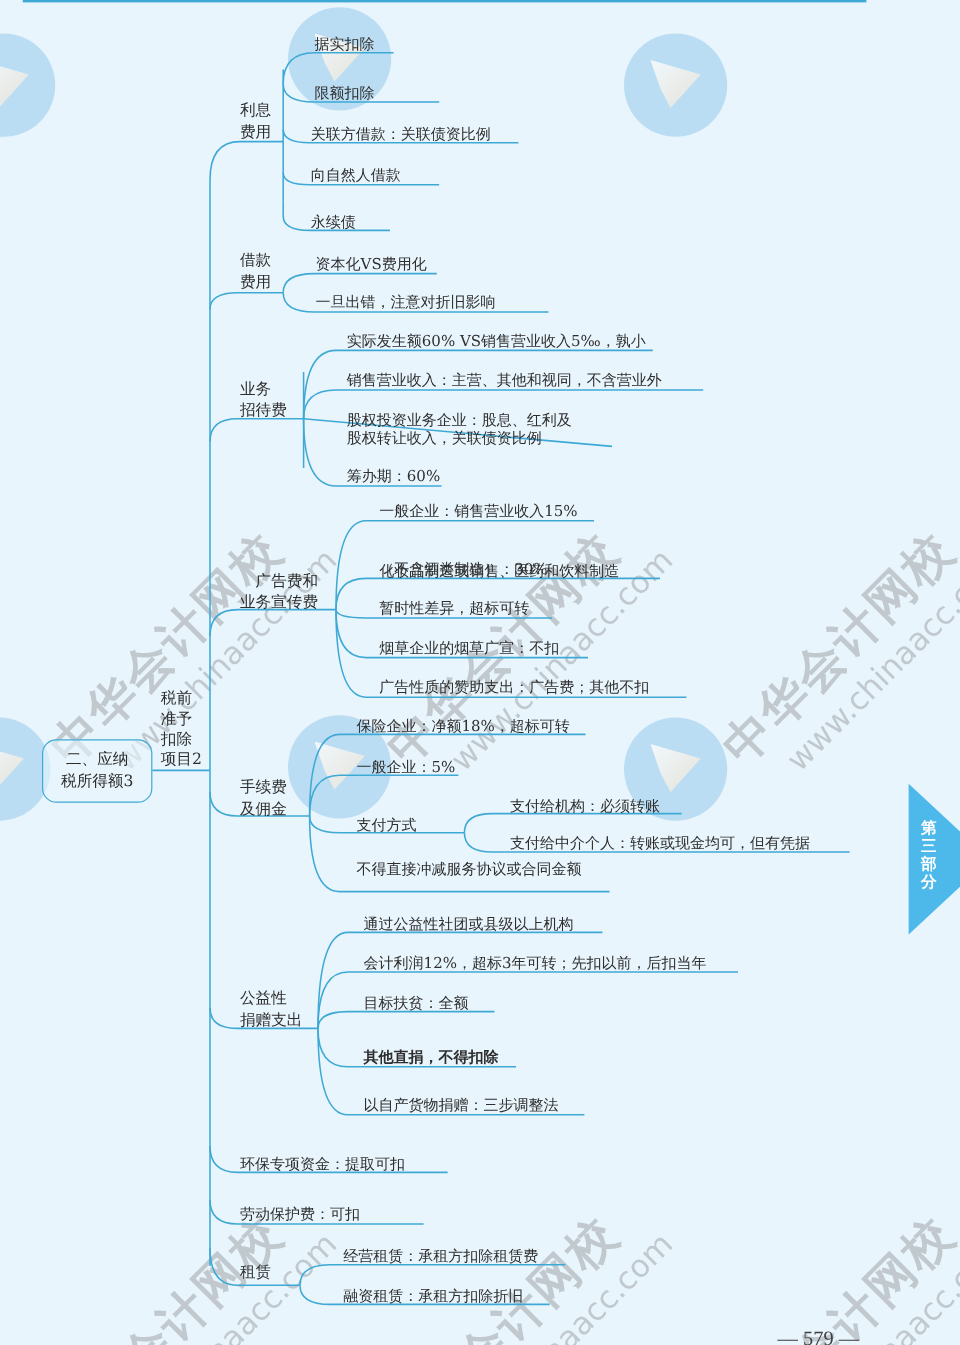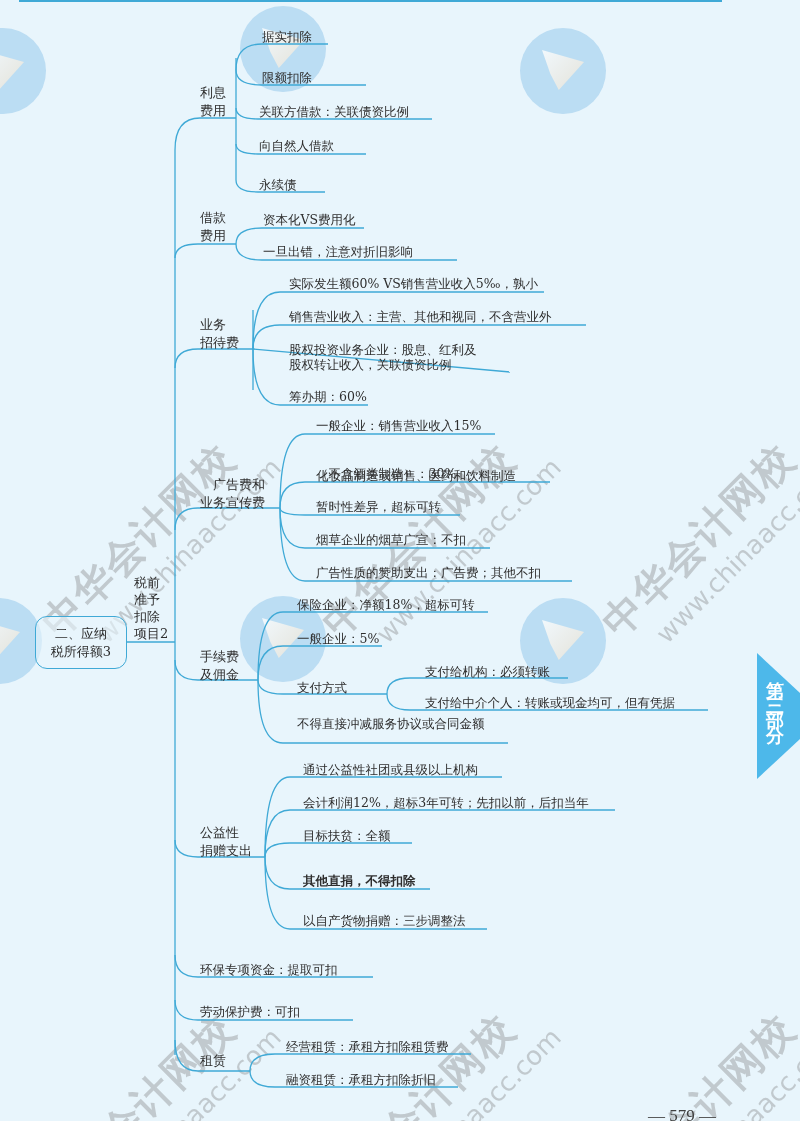--- a/index.html
+++ b/index.html
@@ -7,21 +7,21 @@
          font-family:"DejaVu Serif","Liberation Serif",serif; color:#2b2b2b; }
   .top-rule { position:absolute; left:19px; top:0; width:703px; height:2px; background:#3fa9d6; }
   svg.lines { position:absolute; left:0; top:0; }
   .t { position:absolute; font-size:12.5px; line-height:15px; white-space:nowrap; color:#2e2e2e; }
   .lbl { position:absolute; font-size:13px; line-height:18px; color:#2e2e2e; }
   .root { position:absolute; left:35px; top:616px; width:92px; height:53px; border:1.5px solid #3fa9d6;
           border-radius:12px; box-sizing:border-box; display:flex; align-items:center; justify-content:center;
           flex-direction:column; font-size:13px; line-height:18px; background:rgba(232,245,252,0.6); }
   .side-tab { position:absolute; left:757px; top:653px; width:43px; height:126px; }
   .side-tab .txt { position:absolute; left:9px; top:30px; width:16px; color:#fff; font-family:"DejaVu Sans","Liberation Sans",sans-serif;
-                   font-size:18px; font-weight:bold; line-height:15px; text-align:center; }
+                   font-size:13px; font-weight:bold; line-height:15px; text-align:center; }
   .page-no { position:absolute; left:648px; top:1106px; font-family:Liberation Serif, serif; font-size:17px; color:#404040; }
   .wm { position:absolute; color:rgba(120,120,120,0.35); font-family:"DejaVu Sans","Liberation Sans",sans-serif;
         transform:rotate(-45deg); transform-origin:left top; white-space:nowrap; pointer-events:none; }
   .wm .cn { font-size:40px; font-weight:bold; letter-spacing:2px; }
   .wm .url { font-size:26px; display:block; margin-left:30px; }
   .logo { position:absolute; width:86px; height:86px; border-radius:50%; background:rgba(150,200,235,0.55); pointer-events:none; }
   .logo::after { content:""; position:absolute; left:22px; top:22px; width:42px; height:40px;
                  background:linear-gradient(135deg, rgba(255,255,255,0.8), rgba(255,230,200,0.6)); 
                  clip-path:polygon(0 0, 100% 30%, 40% 100%, 20% 60%); }
 </style>

